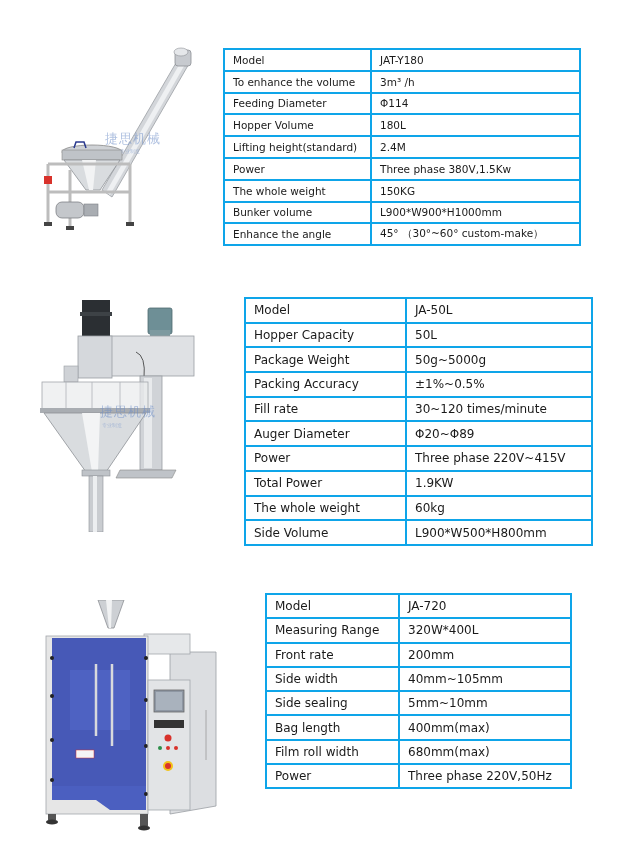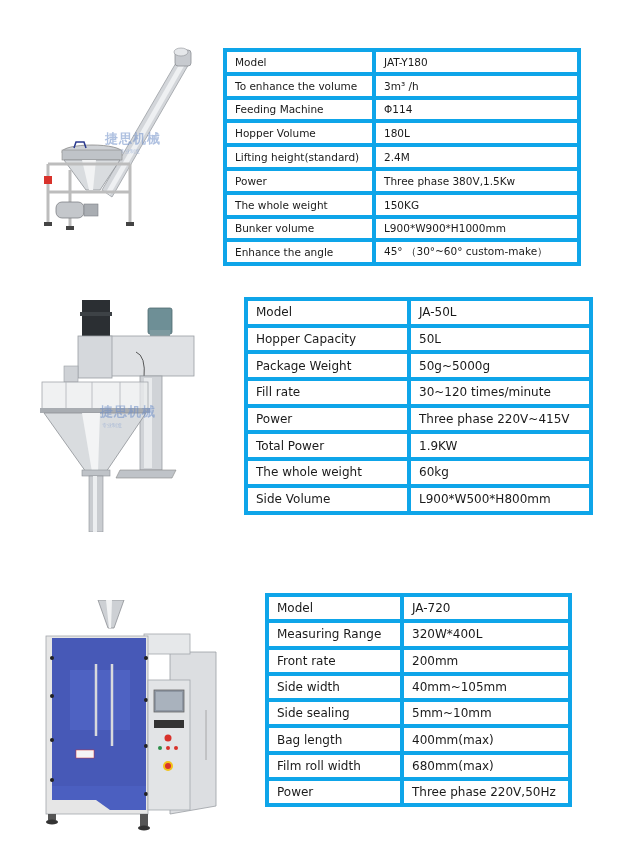--- a/index.html
+++ b/index.html
@@ -1,30 +1,30 @@
 <!DOCTYPE html>
 <html><head>
 <meta charset="utf-8">
 <style>
   html, body { margin:0; padding:0; background:#ffffff; }
   body { width:625px; height:850px; position:relative; overflow:hidden;
          font-family:"DejaVu Sans", "Liberation Sans", sans-serif; color:#1a1a1a; }
   .machine { position:absolute; }
   table.spec { position:absolute; border-collapse:collapse; background:#fff; }
-  table.spec td { border:4px solid #0ea5e9; padding:0 0 0 8px; white-space:nowrap; overflow:hidden; }
+  table.spec td { border:2px solid #0ea5e9; padding:0 0 0 8px; white-space:nowrap; overflow:hidden; }
   #t1 { left:223px; top:48px; width:358px; font-size:10.5px; border:1.5px solid #333; }
   #t1 td { height:19.8px; }
   #t1 td.k { width:137px; }
   #t2 { left:244px; top:297px; width:349px; font-size:12px; border:1.5px solid #111; }
   #t2 td { height:22.7px; }
   #t2 td.k { width:151px; }
   #t3 { left:265px; top:593px; width:307px; font-size:12px; border:1.5px solid #333; }
   #t3 td { height:22.3px; }
   #t3 td.k { width:123px; }
-  .wm { position:absolute; font-size:13px; color:#6f8fc8; opacity:.55; font-weight:bold; letter-spacing:1px; }
+  .wm { position:absolute; font-size:13px; color:#6f8fc8; opacity:.55; font-weight:normal; letter-spacing:1px; }
   .wm-sub { position:absolute; font-size:5px; color:#8aa3d0; opacity:.6; }
 </style>
 </head>
 <body>
 
 <div class="machine" style="left:30px;top:42px;width:170px;height:190px;">
   <svg width="170" height="190" viewBox="0 0 170 190">
 
     <polygon points="72,148 82,155 160,20 150,14" fill="#d3d6da" stroke="#9a9ea3" stroke-width="0.8"></polygon>
     <polygon points="76,150 80,153 157,19 153,16" fill="#eef0f2"></polygon>
@@ -65,21 +65,21 @@
   <tbody>
     <tr>
         <td class="k">Model</td>
         <td>JAT-Y180</td>
       </tr>
     <tr>
         <td class="k">To enhance the volume</td>
         <td>3m³ /h</td>
       </tr>
     <tr>
-        <td class="k">Feeding Machine</td>
+        <td class="k">Feeding Diameter</td>
         <td>Φ114</td>
       </tr>
     <tr>
         <td class="k">Hopper Volume</td>
         <td>180L</td>
       </tr>
     <tr>
         <td class="k">Lifting height(standard)</td>
         <td>2.4M</td>
       </tr>
@@ -148,22 +148,30 @@
       </tr>
     <tr>
         <td class="k">Hopper Capacity</td>
         <td>50L</td>
       </tr>
     <tr>
         <td class="k">Package Weight</td>
         <td>50g~5000g</td>
       </tr>
     <tr>
+        <td class="k">Packing Accuracy</td>
+        <td>±1%~0.5%</td>
+      </tr>
+    <tr>
         <td class="k">Fill rate</td>
         <td>30~120  times/minute</td>
+      </tr>
+    <tr>
+        <td class="k">Auger Diameter</td>
+        <td>Φ20~Φ89</td>
       </tr>
     <tr>
         <td class="k">Power</td>
         <td>Three phase 220V~415V</td>
       </tr>
     <tr>
         <td class="k">Total Power</td>
         <td>1.9KW</td>
       </tr>
     <tr>

